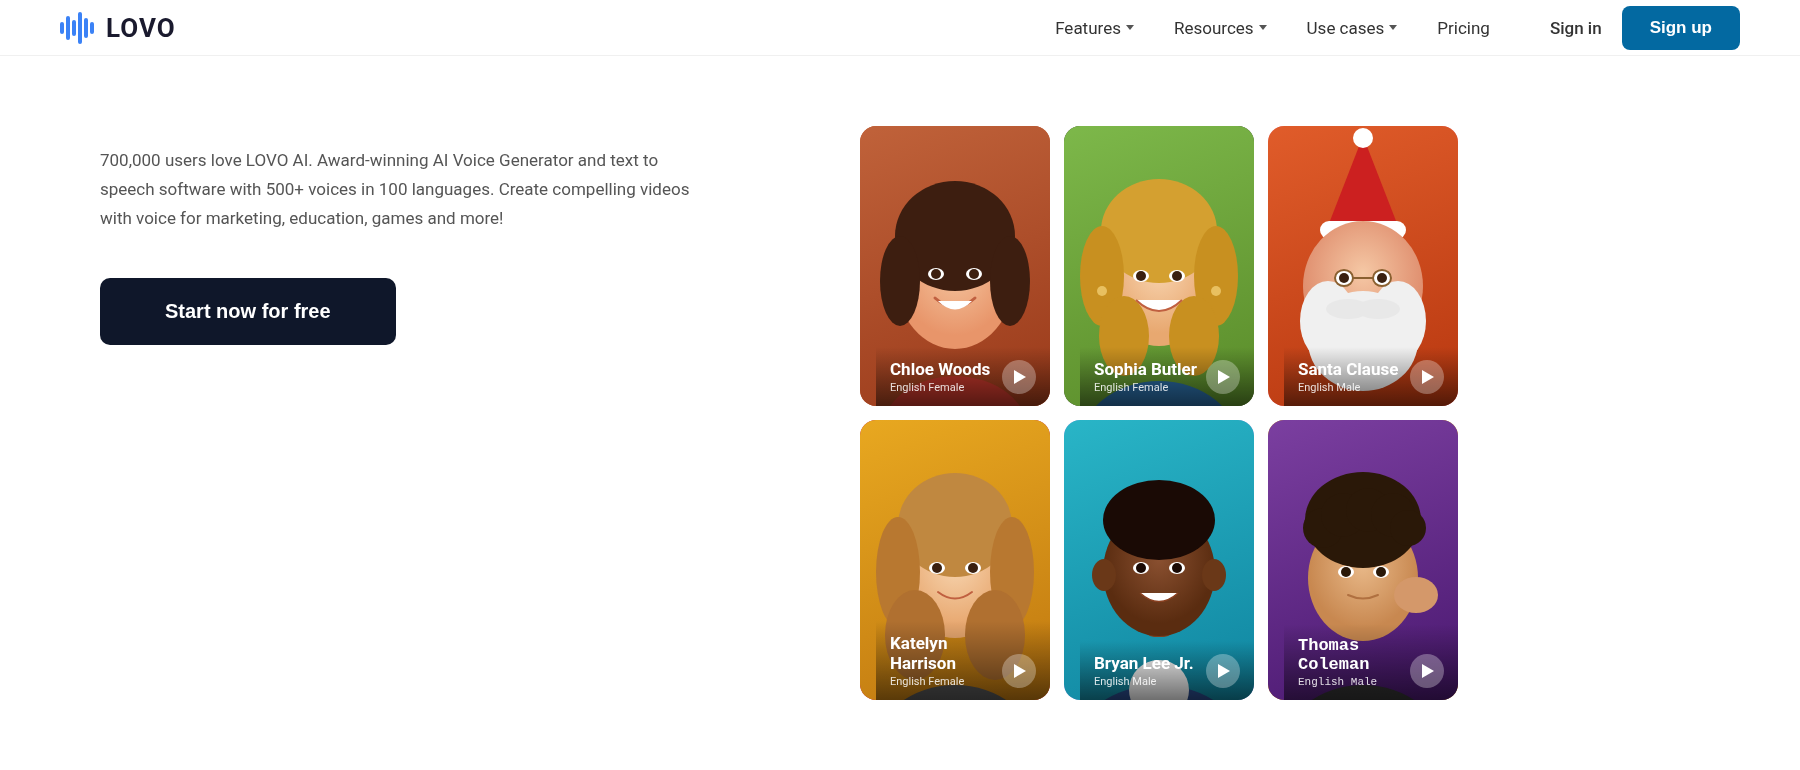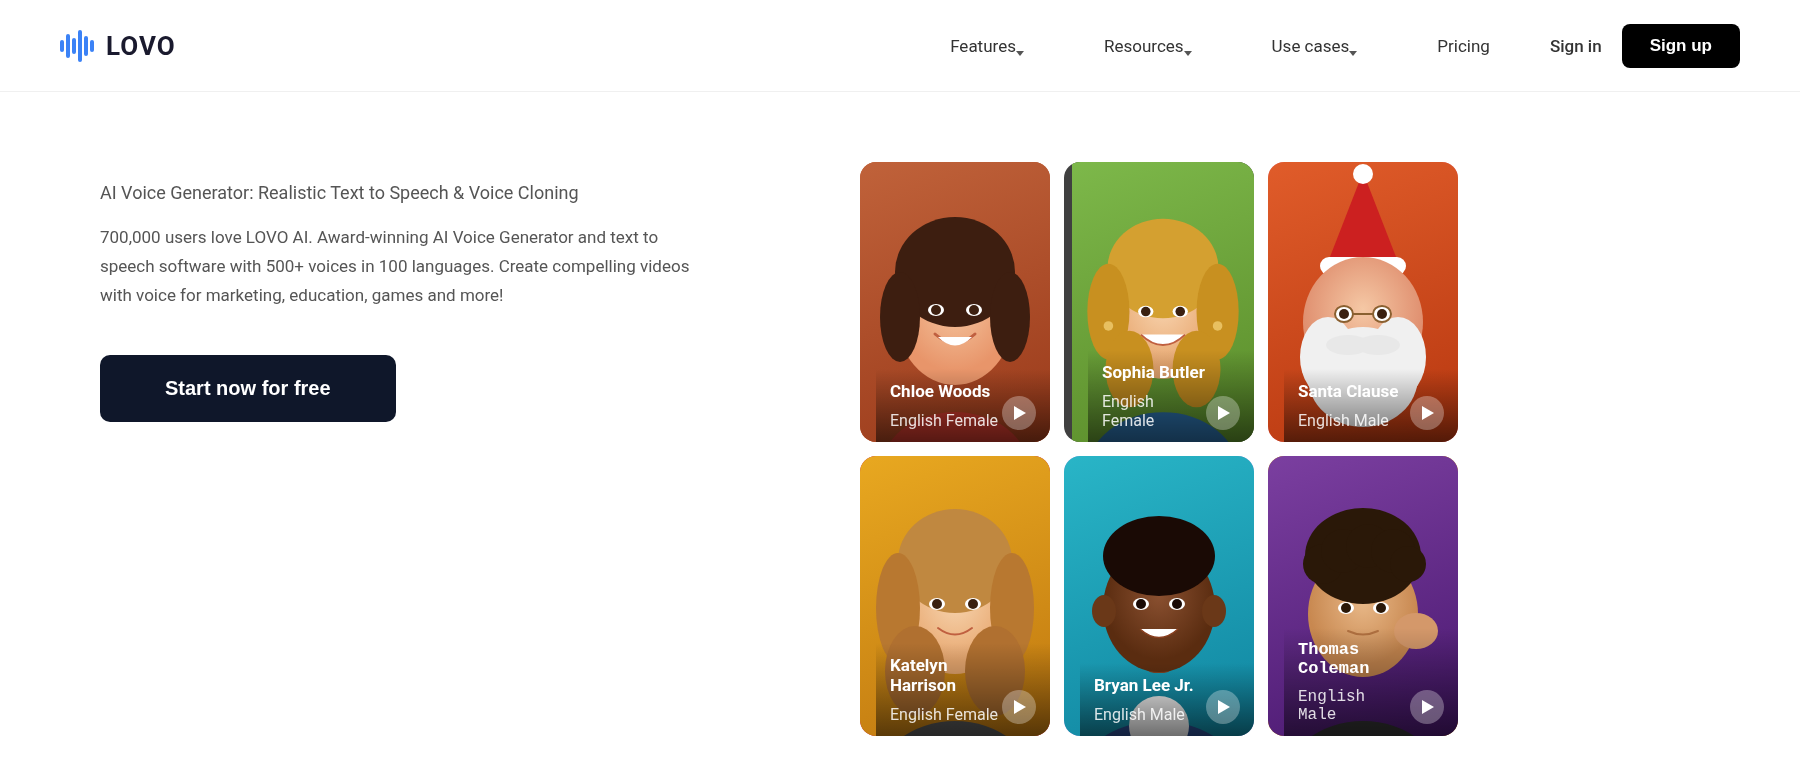--- a/index.html
+++ b/index.html
@@ -9,21 +9,21 @@
       width: 1800px;
       min-height: 770px;
       overflow: hidden;
     }
 
     
     nav {
       display: flex;
       align-items: center;
       padding: 0 60px;
-      height: 92px;
+      height: 56px;
       border-bottom: 1px solid #f0f0f0;
     }
     .logo {
       display: flex;
       align-items: center;
       gap: 8px;
       margin-right: auto;
     }
     .logo-icon {
       display: flex;
@@ -37,47 +37,47 @@
       letter-spacing: 1px;
     }
     .nav-links {
       display: flex;
       align-items: center;
       gap: 40px;
       margin-right: 60px;
     }
     .nav-item {
       display: flex;
-      align-items: flex-end;
+      align-items: center;
+      gap: 5px;
       font-size: 17px;
       color: #333;
       cursor: pointer;
       font-weight: 400;
-      margin-left: 40px;
     }
     .chevron {
       width: 0; height: 0;
       border-left: 4px solid transparent;
       border-right: 4px solid transparent;
       border-top: 5px solid #555;
       display: inline-block;
     }
     .nav-auth {
       display: flex;
       align-items: center;
       gap: 20px;
     }
     .sign-in {
       font-size: 17px;
       color: #333;
       cursor: pointer;
       font-weight: 500;
     }
     .sign-up-btn {
-      background: #000000;
+      background: #0369a1;
       color: #fff;
       border: none;
       border-radius: 8px;
       padding: 12px 28px;
       font-size: 17px;
       font-weight: 600;
       cursor: pointer;
     }
 
     
@@ -141,21 +141,21 @@
     .voice-card {
       border-radius: 16px;
       overflow: hidden;
       position: relative;
       cursor: pointer;
     }
 
     
     .card-1 { background: #c0623a; }
     
-    .card-2 { background: #404040; padding-left: 8px; }
+    .card-2 { background: #404040; }
     
     .card-3 { background: #f9a8d4; }
     
     .card-4 { background: #be185d; }
     
     .card-5 { background: #f0abfc; }
     
     .card-6 { background: #eab308; font-family: Liberation Mono, monospace; }
 
     
@@ -187,24 +187,24 @@
       justify-content: space-between;
     }
 
     .card-info .card-name {
       font-size: 17px;
       font-weight: 700;
       color: #fff;
       display: block;
     }
     .card-info .card-lang {
-      font-size: 16px;
+      font-size: 11px;
       color: rgba(255,255,255,0.85);
       display: block;
-      margin-top: 10px;
+      margin-top: 2px;
     }
 
     .play-btn {
       width: 34px;
       height: 34px;
       border-radius: 50%;
       background: rgba(255,255,255,0.3);
       display: flex;
       align-items: center;
       justify-content: center;
@@ -287,21 +287,20 @@
 
   <div class="nav-auth">
     <span class="sign-in">Sign in</span>
     <button class="sign-up-btn">Sign up</button>
   </div>
 </nav>
 
 <div class="main">
 
   <div class="left">
-    <p class="subtitle">AI Voice Generator: Realistic Text to Speech &amp; Voice Cloning</p>
     <p class="description">700,000 users love LOVO AI. Award-winning AI Voice Generator and text to speech software with 500+ voices in 100 languages. Create compelling videos with voice for marketing, education, games and more!</p>
     <button class="cta-btn">Start now for free</button>
   </div>
 
   <div class="right">
 
     <div class="voice-card card-1">
       <div class="card-photo">
         <div class="face-bg face-chloe">
           <svg class="card-svg-face" viewBox="0 0 190 280" xmlns="http://www.w3.org/2000/svg">

